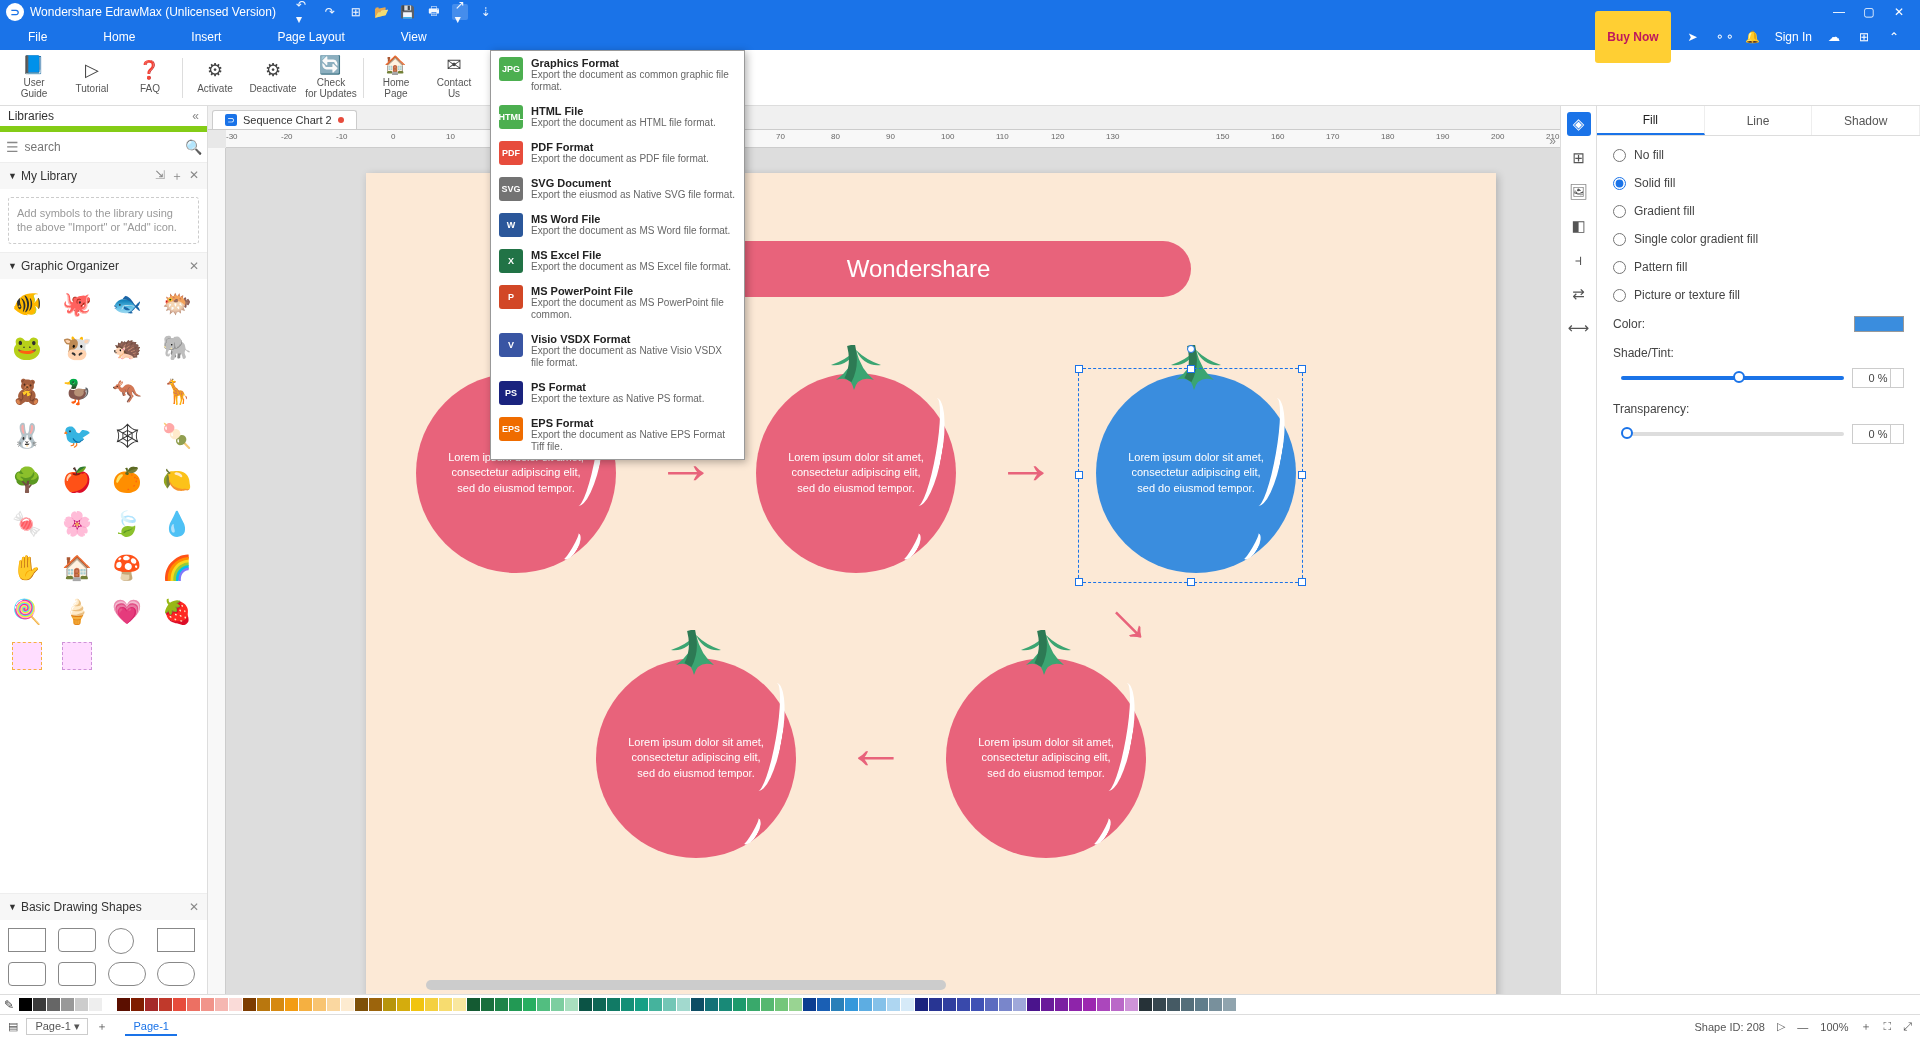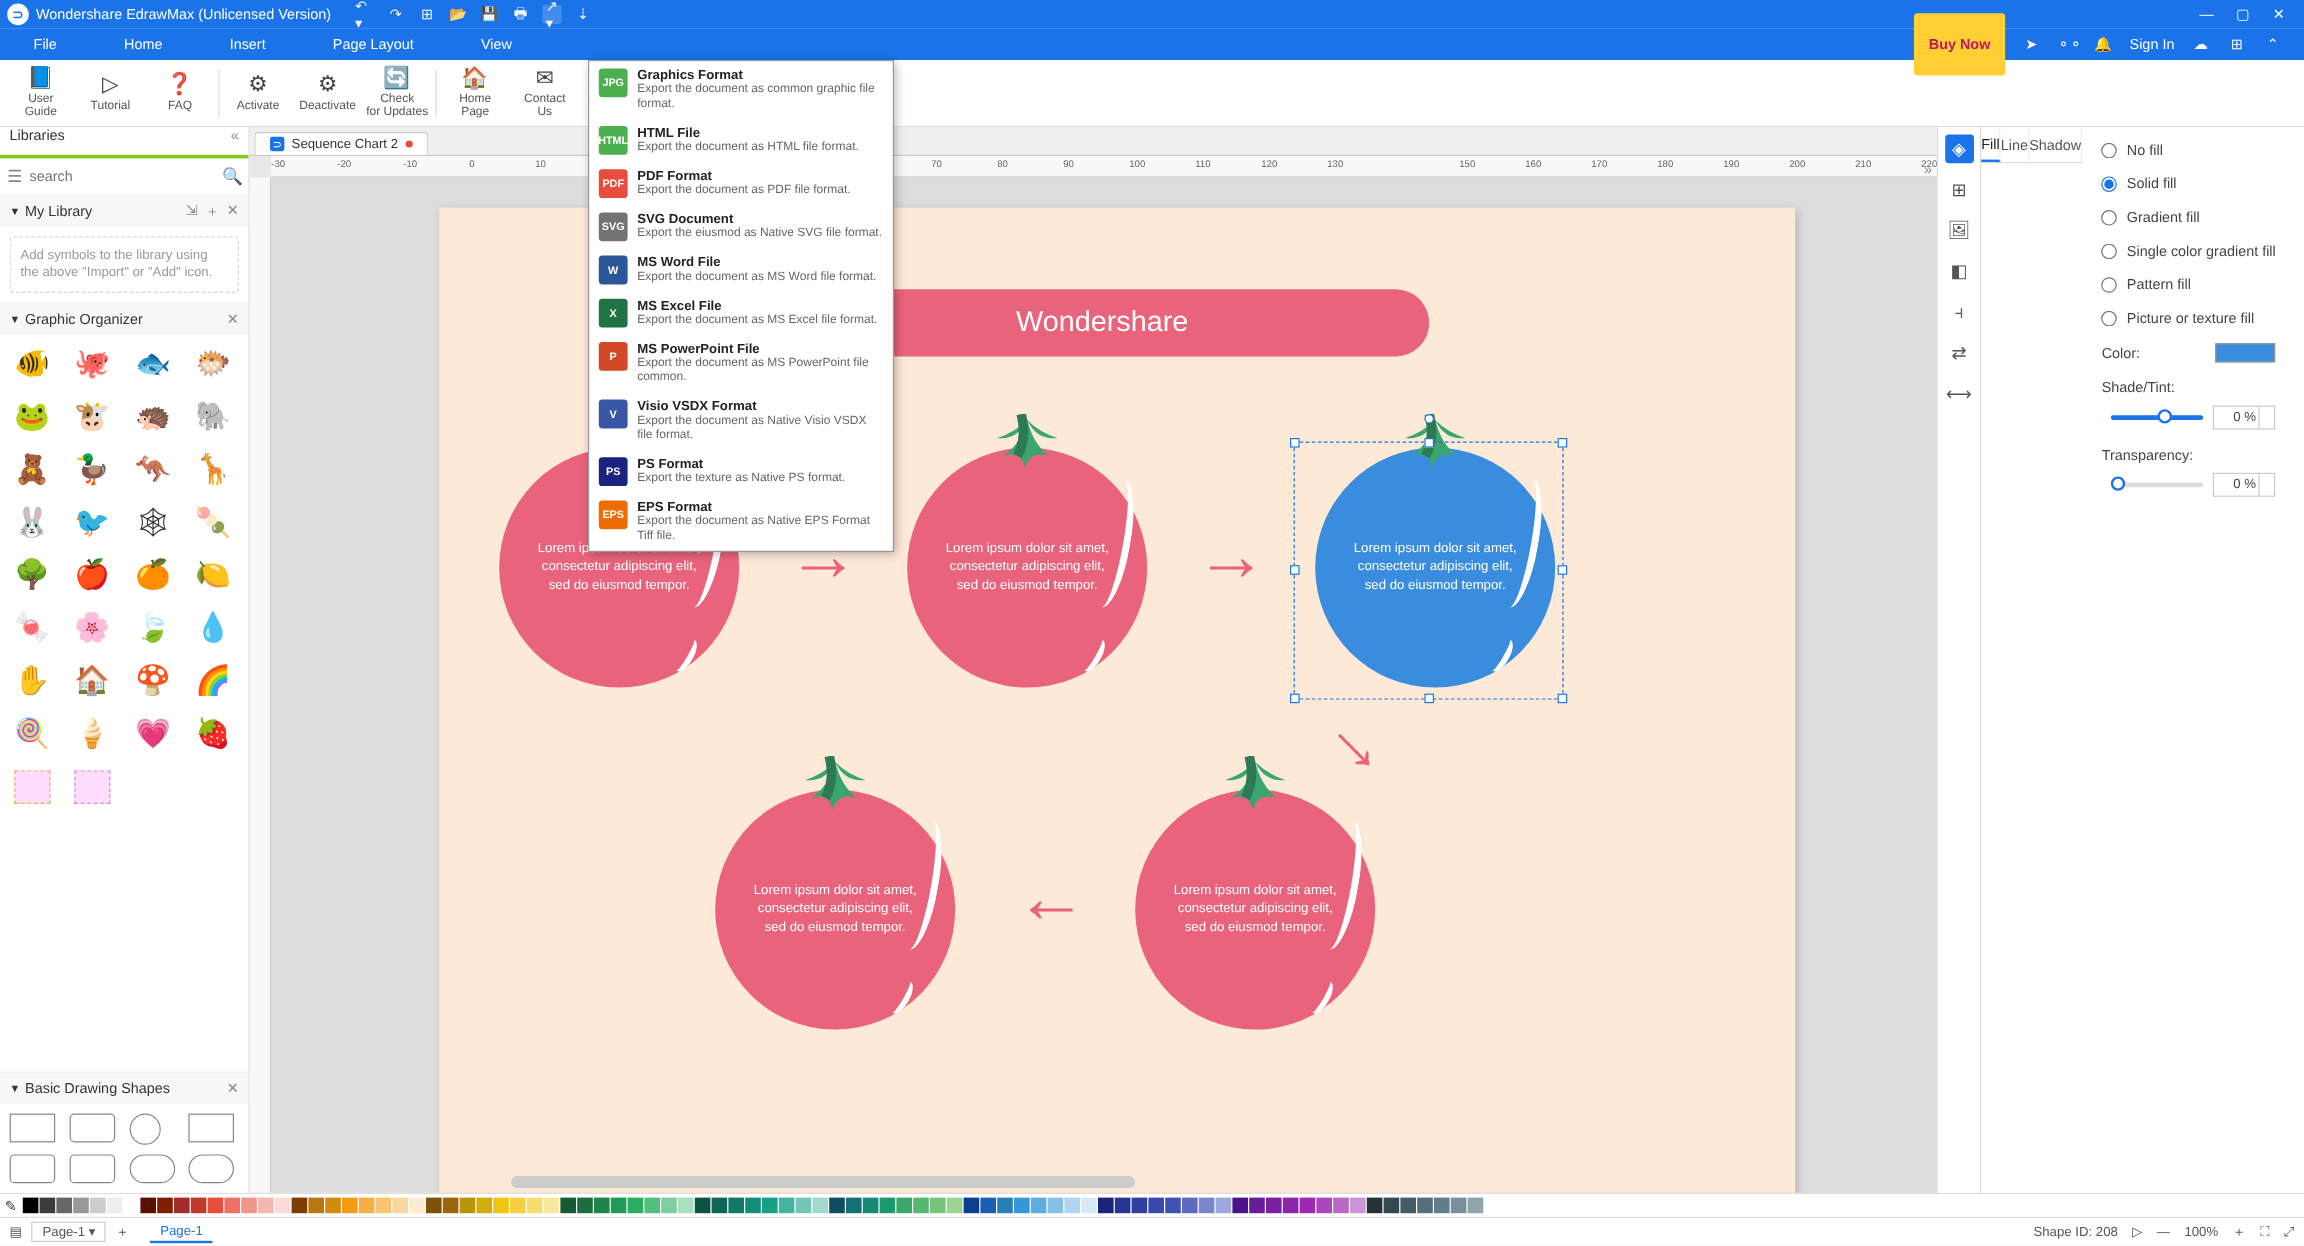--- a/index.html
+++ b/index.html
@@ -25,21 +25,21 @@
 .toolbar { height: 56px; background: #fff; border-bottom: 1px solid #ddd; display: flex; align-items: center; padding: 0 6px; gap: 2px; }
 .toolbar .tbtn { display: flex; flex-direction: column; align-items: center; justify-content: center; width: 56px; height: 100%; font-size: 10px; color: #555; text-align:center; line-height:1.1;}
 .toolbar .tbtn .tico { font-size: 18px; margin-bottom: 2px; color:#444;}
 .toolbar .sep { width: 1px; height: 40px; background: #ddd; margin: 0 2px; }
 
 
 .main { display: flex; height: calc(100% - 24px - 26px - 56px - 20px - 24px); }
 
 
 .leftpanel { width: 208px; background: #fff; border-right: 1px solid #ddd; display: flex; flex-direction: column; }
-.lp-header { height: 26px; display: flex; padding: 0 8px; font-size: 12px; border-bottom: 3px solid #84cc16; }
+.lp-header { height: 26px; display: flex; align-items: center; padding: 0 8px; font-size: 12px; border-bottom: 6px solid #84cc16; }
 .lp-header .collapse { margin-left: auto; color:#888;}
 .lp-search { height: 30px; display: flex; align-items: center; padding: 0 6px; gap:6px;}
 .lp-search input { flex:1; border:none; outline:none; font-size:12px; color:#888;}
 .lp-search .sico { color:#888; font-size:14px;}
 .lp-section { border-top: 1px solid #eee; }
 .lp-section-head { height: 26px; display:flex; align-items:center; padding:0 8px; font-size:12px; background:#f7f7f7;}
 .lp-section-head .caret{margin-right:4px;font-size:9px;}
 .lp-section-head .acts{margin-left:auto;display:flex;gap:6px;color:#888;}
 .lp-hint { margin:8px; padding:8px; border:1px dashed #ccc; color:#999; font-size:11px; line-height:1.3; border-radius:3px;}
 .lp-grid { padding:6px; display:grid; grid-template-columns: repeat(4,1fr); gap:6px; overflow-y:auto;}
@@ -82,21 +82,21 @@
 .arrow{position:absolute;color:#e8637b;font-size:60px;font-weight:bold;}
 .selbox{position:absolute;border:1px dashed #1a73e8;}
 .selhandle{position:absolute;width:8px;height:8px;background:#fff;border:1px solid #1a73e8;}
 
 
 .rtoolbar{width:36px;background:#fff;border-left:1px solid #ddd;display:flex;flex-direction:column;align-items:center;padding-top:6px;gap:10px;}
 .rtoolbar .rico{width:24px;height:24px;display:flex;align-items:center;justify-content:center;font-size:15px;color:#555;}
 .rtoolbar .rico.active{background:#1a73e8;color:#fff;border-radius:3px;}
 
 
-.rightpanel{width:270px;background:#fff;border-left:1px solid #ddd;display:flex;}
+.rightpanel{width:324px;background:#fff;border-left:1px solid #ddd;display:flex;flex-direction:column;}
 .rp-tabs{height:30px;display:flex;border-bottom:1px solid #ddd;}
 .rp-tab{flex:1;display:flex;align-items:center;justify-content:center;font-size:12px;color:#555;border-right:1px solid #eee;}
 .rp-tab.active{border-bottom:2px solid #1a73e8;color:#222;font-weight:500;}
 .rp-body{padding:12px 16px;font-size:12px;color:#444;}
 .rp-body label{display:flex;align-items:center;gap:8px;margin-bottom:14px;}
 .rp-body input[type=radio]{accent-color:#1a73e8;}
 .rp-row{display:flex;align-items:center;justify-content:space-between;margin-bottom:14px;}
 .swatch{width:50px;height:16px;background:#3a8dde;border:1px solid #999;}
 .slider{flex:1;margin:0 8px;height:4px;background:#1a73e8;border-radius:2px;position:relative;}
 .slider .thumb{position:absolute;width:12px;height:12px;background:#fff;border:2px solid #1a73e8;border-radius:50%;top:-5px;}

